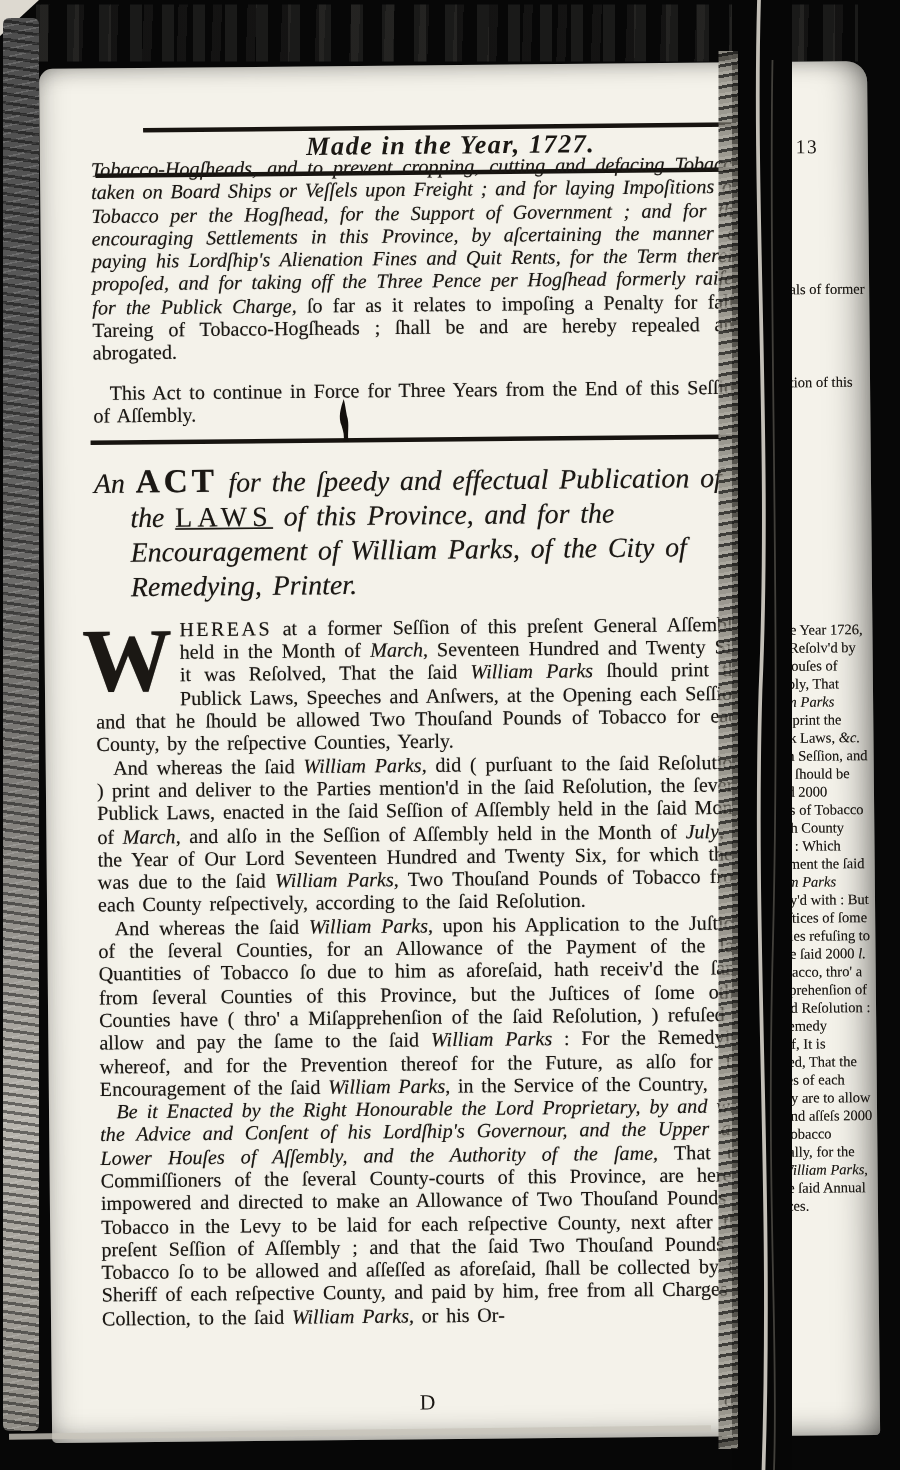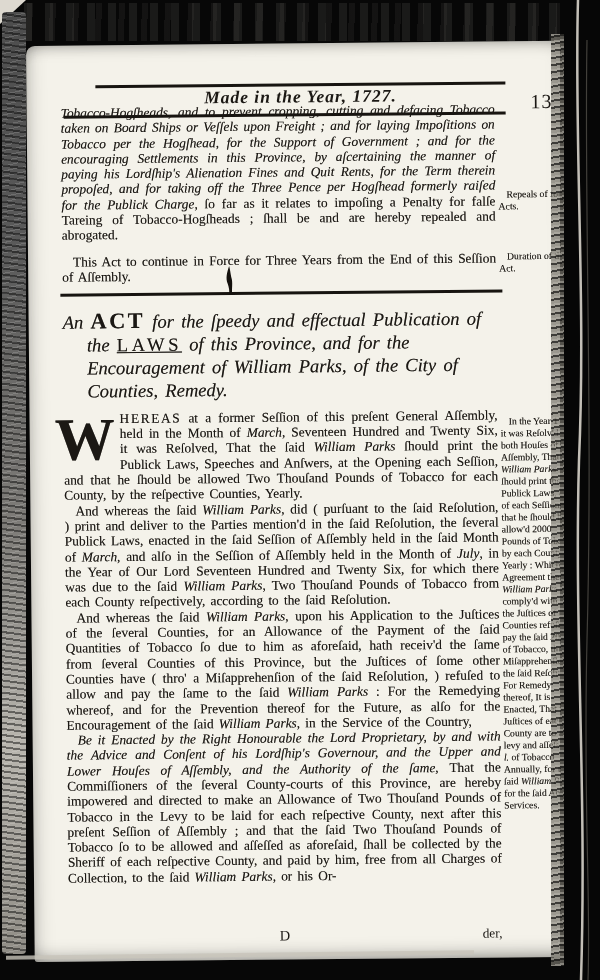--- a/index.html
+++ b/index.html
@@ -1,21 +1,21 @@
 <!DOCTYPE html>
 <html><head>
 <meta charset="utf-8">
 <style>
   html, body { margin:0; padding:0; }
   body {
     width:600px; height:980px; overflow:hidden;
     background:#070707;
     font-family:"Liberation Serif", serif;
   }
-  .scan { position:relative; width:600px; height:980px; }
+  .scan { position:relative; width:528px; height:980px; }
 
   
   .top-noise {
     position:absolute; top:3px; left:24px; width:548px; height:38px;
     background:
       repeating-linear-gradient(90deg, rgba(165,162,152,.28) 0 8px, transparent 8px 21px),
       repeating-linear-gradient(92deg, rgba(200,196,186,.15) 3px 9px, transparent 9px 26px);
     opacity:.45;
   }
   .corner-sliver {
@@ -59,21 +59,21 @@
   .binding svg { display:block; }
 
   
   .rule { position:absolute; background:#171410; }
   .rule-top    { left:69px;  top:40px; width:410px; height:2.6px; }
   .rule-bottom { left:37px;  top:70px; width:442px; height:2.6px; }
   .running-title {
     position:absolute; left:69px; top:43px; width:410px; text-align:center;
     font-style:italic; font-weight:bold; font-size:17.5px; letter-spacing:1px;
   }
-  .page-number { position:absolute; left:504px; top:49px; font-size:20px; letter-spacing:1px; }
+  .page-number { position:absolute; left:504px; top:49px; font-size:13px; letter-spacing:1px; }
 
   
   .main-col {
     position:absolute; left:34px; top:60px; width:434px;
     font-size:13.4px; line-height:15.3px; text-align:justify;
     word-spacing:1.8px; text-shadow:0 0 .5px rgba(27,24,20,.55);
   }
   .main-col p { margin:0; text-indent:11px; }
   .main-col p.flush { text-indent:0; }
   .para-gap { margin-top:11px !important; }
@@ -138,21 +138,21 @@
       <p class="para-gap">This Act to continue in Force for Three Years from the End of this Seſſion of Aſſembly.</p>
 
       <div class="rule-mid">
         <span class="ink-blot">
           <svg width="14" height="30" viewBox="0 0 14 30" xmlns="http://www.w3.org/2000/svg">
             <path d="M7 1 C 5 7, 3 13, 5.5 19 C 6.5 22.5, 7.5 26, 6.5 29.5 L 10 29.5 C 9 24, 11 18, 9 12 C 8.2 8, 8 4.5, 7 1 Z" fill="#14110d"></path>
           </svg>
         </span>
       </div>
 
-      <h2 class="act-title"><span class="it">An </span><span class="cap">ACT</span><span class="it"> for the ſpeedy and effectual Publication of the </span><span class="sc">LAWS</span><span class="it"> of this Province, and for the Encouragement of </span><span>William Parks,</span><span class="it"> of the City of </span><span>Counties,</span><span class="it"> Remedy.</span></h2>
+      <h2 class="act-title"><span class="it">An </span><span class="cap">ACT</span><span class="it"> for the ſpeedy and effectual Publication of the </span><span class="sc">LAWS</span><span class="it"> of this Province, and for the Encouragement of </span><span>William Parks,</span><span class="it"> of the City of </span><span>Remedying,</span><span class="it"> Printer.</span></h2>
 
       <p class="flush">
         <span class="dropcap">W</span><span><span class="lead">HEREAS</span><span> at a former Seſſion of this preſent General Aſſembly, held in the Month of </span><span class="it">March</span><span>, Seventeen Hundred and Twenty Six, it was Reſolved, That the ſaid </span><span class="it">William Parks</span><span> ſhould print the Publick Laws, Speeches and Anſwers, at the Opening each Seſſion, and that he ſhould be allowed Two Thouſand Pounds of Tobacco for each County, by the reſpective Counties, Yearly.</span></span>
       </p>
 
       <p><span>And whereas the ſaid </span><span class="it">William Parks</span><span>, did ( purſuant to the ſaid Reſolution, ) print and deliver to the Parties mention'd in the ſaid Reſolution, the ſeveral Publick Laws, enacted in the ſaid Seſſion of Aſſembly held in the ſaid Month of </span><span class="it">March</span><span>, and alſo in the Seſſion of Aſſembly held in the Month of </span><span class="it">July</span><span>, in the Year of Our Lord Seventeen Hundred and Twenty Six, for which there was due to the ſaid </span><span class="it">William Parks</span><span>, Two Thouſand Pounds of Tobacco from each County reſpectively, according to the ſaid Reſolution.</span></p>
 
       <p><span>And whereas the ſaid </span><span class="it">William Parks</span><span>, upon his Application to the Juſtices of the ſeveral Counties, for an Allowance of the Payment of the ſaid Quantities of Tobacco ſo due to him as aforeſaid, hath receiv'd the ſame from ſeveral Counties of this Province, but the Juſtices of ſome other Counties have ( thro' a Miſapprehenſion of the ſaid Reſolution, ) refuſed to allow and pay the ſame to the ſaid </span><span class="it">William Parks</span><span> : For the Remedying whereof, and for the Prevention thereof for the Future, as alſo for the Encouragement of the ſaid </span><span class="it">William Parks</span><span>, in the Service of the Country,</span></p>
 
       <p><span class="it">Be it Enacted by the Right Honourable the Lord Proprietary, by and with the Advice and Conſent of his Lordſhip's Governour, and the Upper and Lower Houſes of Aſſembly, and the Authority of the ſame, </span><span>That the Commiſſioners of the ſeveral County-courts of this Province, are hereby impowered and directed to make an Allowance of Two Thouſand Pounds of Tobacco in the Levy to be laid for each reſpective County, next after this preſent Seſſion of Aſſembly ; and that the ſaid Two Thouſand Pounds of Tobacco ſo to be allowed and aſſeſſed as aforeſaid, ſhall be collected by the Sheriff of each reſpective County, and paid by him, free from all Charges of Collection, to the ſaid </span><span class="it">William Parks,</span><span> or his Or-</span></p>

